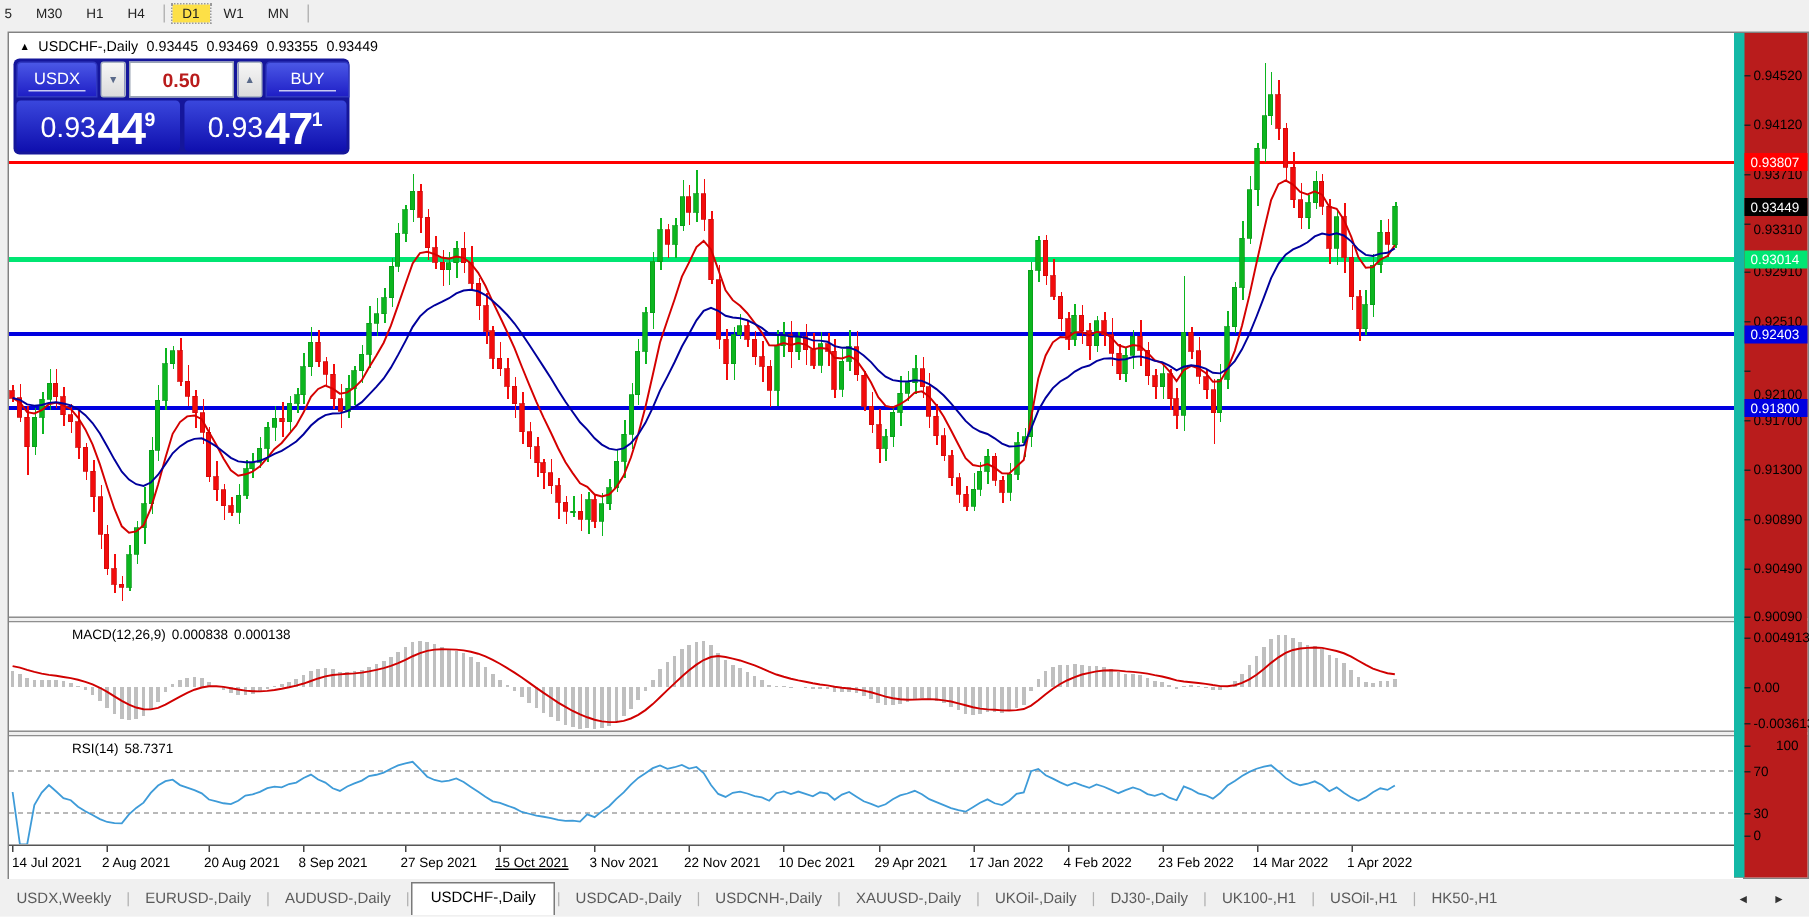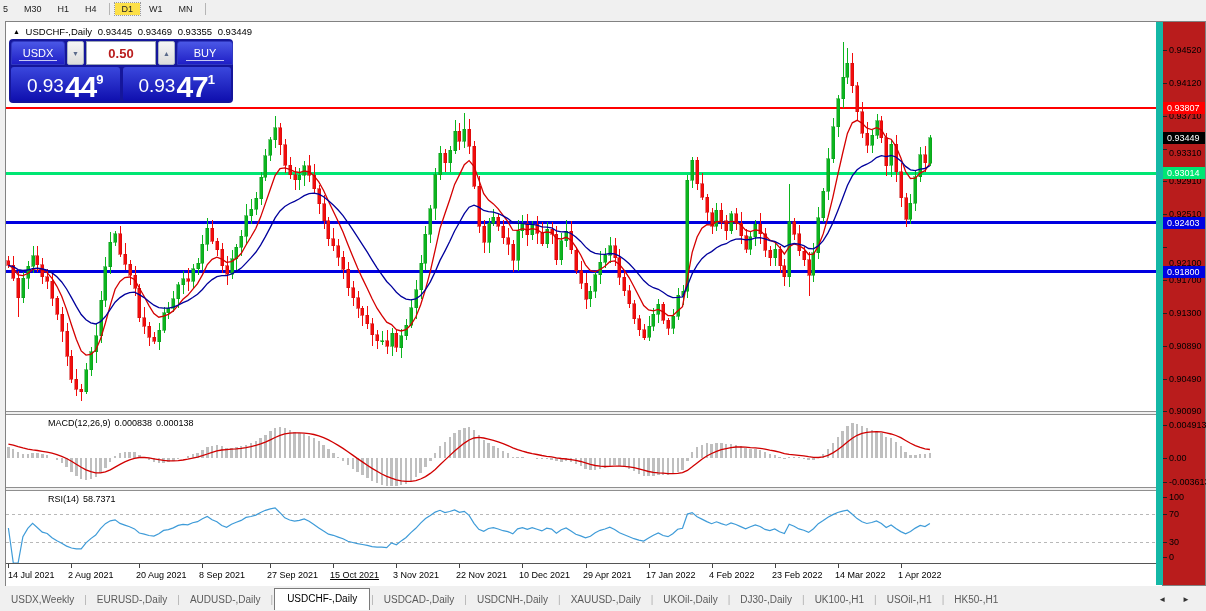--- a/index.html
+++ b/index.html
@@ -788,21 +788,21 @@
       <div class="axis-label" style="top: 351.529px;">0.90490</div>
       <div class="axis-tickmark" style="top: 389.101px;"></div>
       <div class="axis-label" style="top: 384.101px;">0.90090</div>
       <div class="axis-tickmark" style="top: 403.004px;"></div>
       <div class="axis-label" style="top: 398.004px;">0.004913</div>
       <div class="axis-tickmark" style="top: 436px;"></div>
       <div class="axis-label" style="top: 431px;">0.00</div>
       <div class="axis-tickmark" style="top: 460.265px;"></div>
       <div class="axis-label" style="top: 455.265px;">-0.003613</div>
       <div class="axis-tickmark" style="top: 475px;"></div>
-      <div class="axis-label" style="top: 470px;">100</div>
+      <div class="axis-label" style="top: 470px; margin-left: 15px;">100</div>
       <div class="axis-tickmark" style="top: 492px;"></div>
       <div class="axis-label" style="top: 487px;">70</div>
       <div class="axis-tickmark" style="top: 520px;"></div>
       <div class="axis-label" style="top: 515px;">30</div>
       <div class="axis-tickmark" style="top: 535px;"></div>
       <div class="axis-label" style="top: 530px;">0</div>
       <div class="axis-box" style="top: 80.426px; background: rgb(255, 0, 0);">0.93807</div>
       <div class="axis-box" style="top: 145px; background: rgb(0, 230, 115);">0.93014</div>
       <div class="axis-box" style="top: 194.754px; background: rgb(0, 0, 224);">0.92403</div>
       <div class="axis-box" style="top: 243.856px; background: rgb(0, 0, 224);">0.91800</div>

